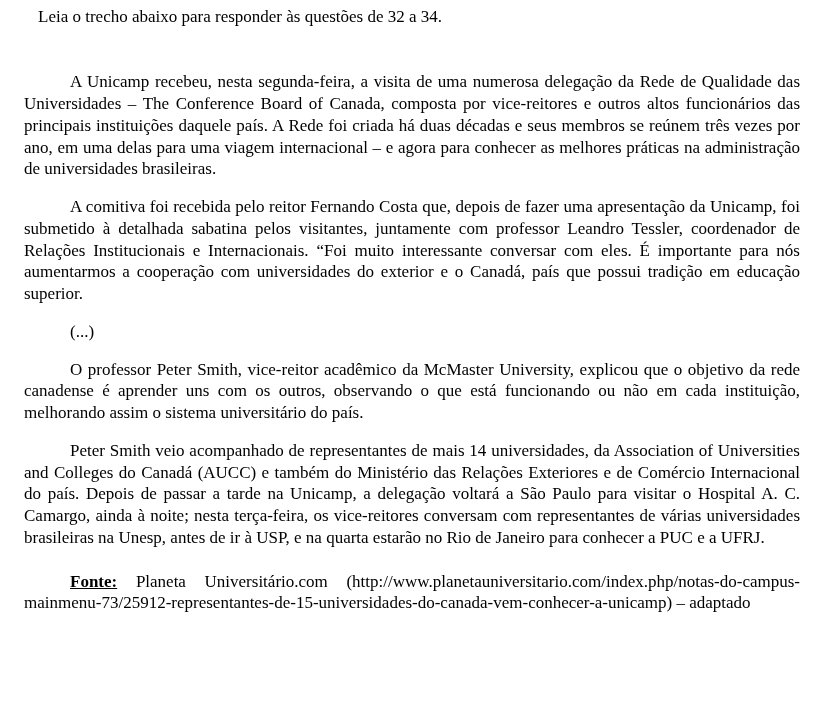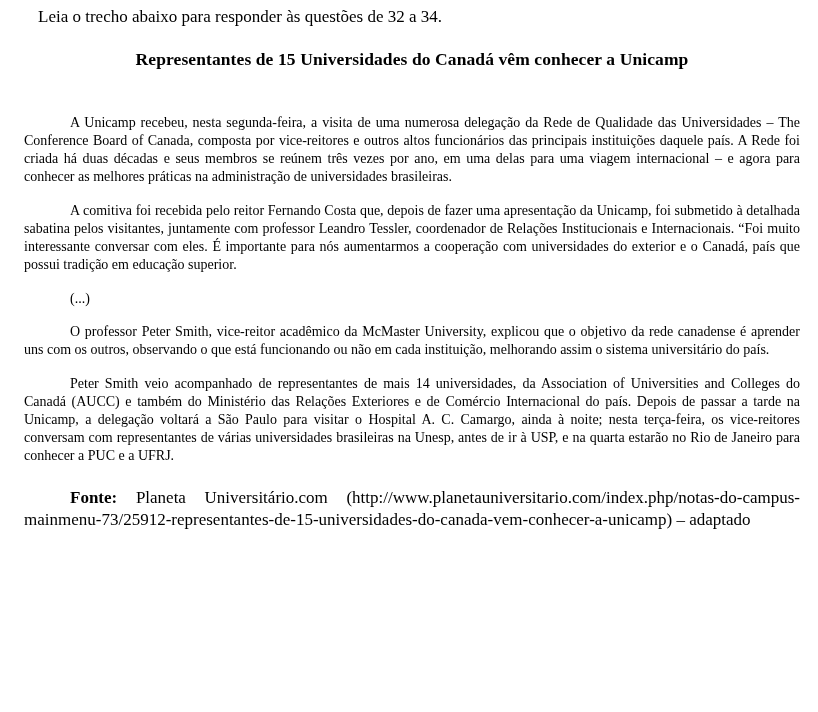--- a/index.html
+++ b/index.html
@@ -30,50 +30,50 @@
     text-align: center;
     font-weight: bold;
     font-size: 17.5px;
     margin: 22px 0 0 0;
     letter-spacing: 0.1px;
   }
   .body-block {
     margin-top: 44px;
   }
   p.para {
-    font-size: 14px;
+    font-size: 17px;
     line-height: 1.28;
     text-align: justify;
     text-indent: 46px;
     margin: 0 0 16px 0;
     padding: 0;
   }
   p.ellipsis {
     text-indent: 46px;
     margin-bottom: 16px;
   }
   .source {
     font-size: 17px;
     line-height: 1.28;
     text-align: justify;
     text-indent: 46px;
     margin: 22px 0 0 0;
   }
   .source b {
     font-weight: bold;
+    text-decoration: underline;
   }
 </style>
 </head>
 <body>
 
 <div class="page">
 
   <div class="instruction">Leia o trecho abaixo para responder às questões de 32 a 34.</div>
 
-  <div class="doc-title">Representantes de 15 Universidades do Canadá vêm conhecer a Unicamp</div>
 
   <div class="body-block">
     <p class="para">A Unicamp recebeu, nesta segunda-feira, a visita de uma numerosa delegação da Rede de Qualidade das Universidades – The Conference Board of Canada, composta por vice-reitores e outros altos funcionários das principais instituições daquele país. A Rede foi criada há duas décadas e seus membros se reúnem três vezes por ano, em uma delas para uma viagem internacional – e agora para conhecer as melhores práticas na administração de universidades brasileiras.</p>
     <p class="para">A comitiva foi recebida pelo reitor Fernando Costa que, depois de fazer uma apresentação da Unicamp, foi submetido à detalhada sabatina pelos visitantes, juntamente com professor Leandro Tessler, coordenador de Relações Institucionais e Internacionais. “Foi muito interessante conversar com eles. É importante para nós aumentarmos a cooperação com universidades do exterior e o Canadá, país que possui tradição em educação superior.</p>
     <p class="para ellipsis">(...)</p>
     <p class="para">O professor Peter Smith, vice-reitor acadêmico da McMaster University, explicou que o objetivo da rede canadense é aprender uns com os outros, observando o que está funcionando ou não em cada instituição, melhorando assim o sistema universitário do país.</p>
     <p class="para">Peter Smith veio acompanhado de representantes de mais 14 universidades, da Association of Universities and Colleges do Canadá (AUCC) e também do Ministério das Relações Exteriores e de Comércio Internacional do país. Depois de passar a tarde na Unicamp, a delegação voltará a São Paulo para visitar o Hospital A. C. Camargo, ainda à noite; nesta terça-feira, os vice-reitores conversam com representantes de várias universidades brasileiras na Unesp, antes de ir à USP, e na quarta estarão no Rio de Janeiro para conhecer a PUC e a UFRJ.</p>
   </div>
 
   <p class="source"><b>Fonte:</b><span> Planeta Universitário.com (http://www.planetauniversitario.com/index.php/notas-do-campus-mainmenu-73/25912-representantes-de-15-universidades-do-canada-vem-conhecer-a-unicamp) – adaptado</span></p>

